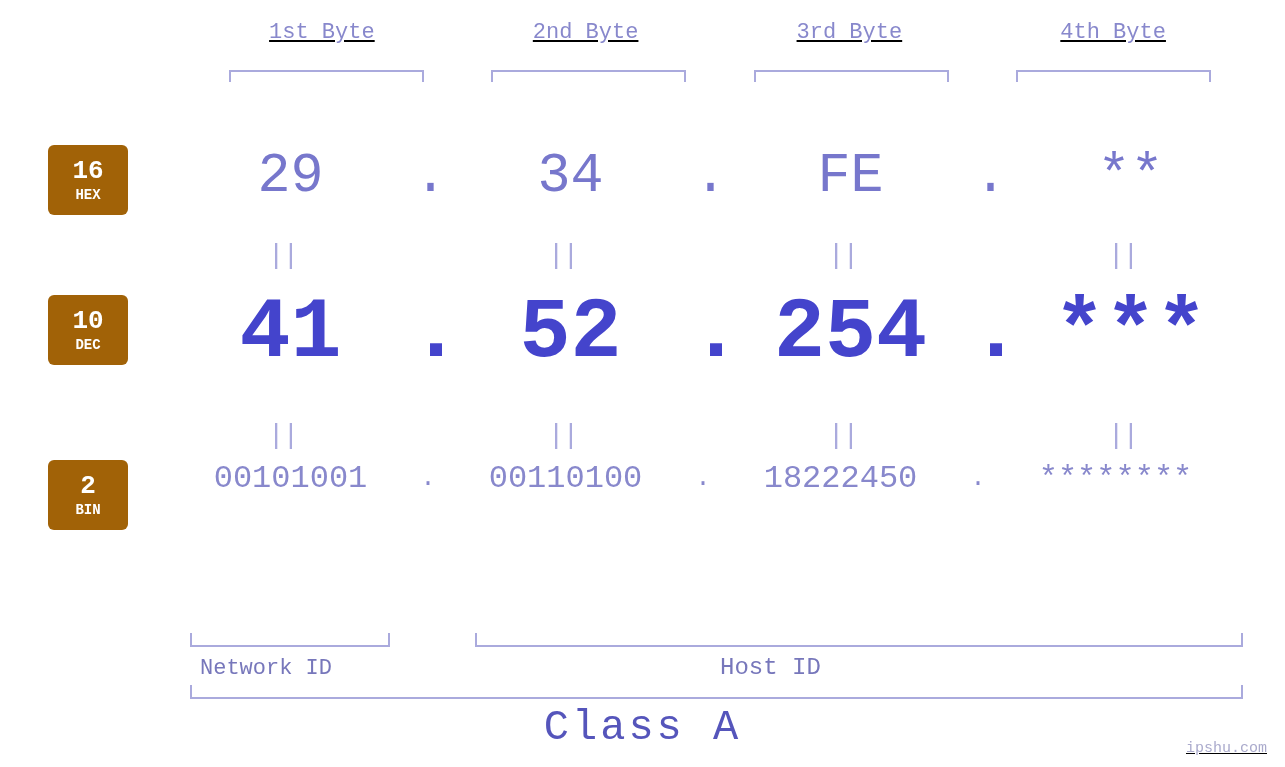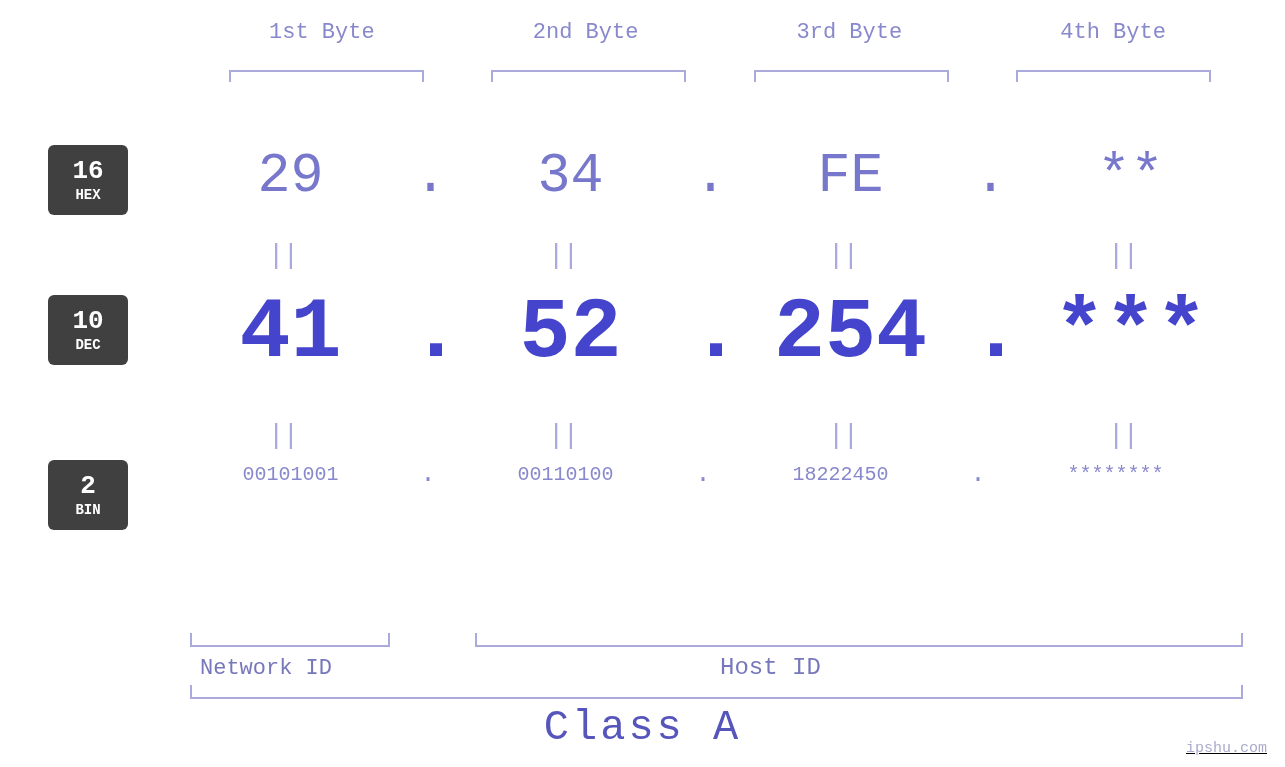--- a/index.html
+++ b/index.html
@@ -7,21 +7,21 @@
     body {
       background-color: #ffffff;
       font-family: 'Courier New', Courier, monospace;
       width: 1285px;
       height: 767px;
       overflow: hidden;
       position: relative;
     }
 
     .base-badge {
-      background-color: #404040;
+      background-color: #a16207;
       color: white;
       width: 80px;
       height: 70px;
       border-radius: 6px;
       display: flex;
       flex-direction: column;
       align-items: center;
       justify-content: center;
       font-family: 'Courier New', Courier, monospace;
     }
@@ -48,20 +48,21 @@
     }
 
     
     .col-headers {
       position: absolute;
       top: 20px;
       left: 190px;
       right: 40px;
       display: flex;
       justify-content: space-around;
+      text-decoration: underline;
     }
 
     .col-header {
       color: #8888cc;
       font-size: 22px;
       font-family: 'Courier New', Courier, monospace;
       text-align: center;
       width: 220px;
     }
 
@@ -121,21 +122,21 @@
       font-family: 'Courier New', Courier, monospace;
       color: #4444cc;
       font-size: 85px;
       font-weight: bold;
       text-align: center;
     }
 
     .v-bin {
       font-family: 'Courier New', Courier, monospace;
       color: #8888cc;
-      font-size: 20px;
+      font-size: 32px;
       text-align: center;
     }
 
     .dot {
       font-family: 'Courier New', Courier, monospace;
       color: #7777cc;
       font-size: 55px;
       width: 40px;
       text-align: center;
     }

